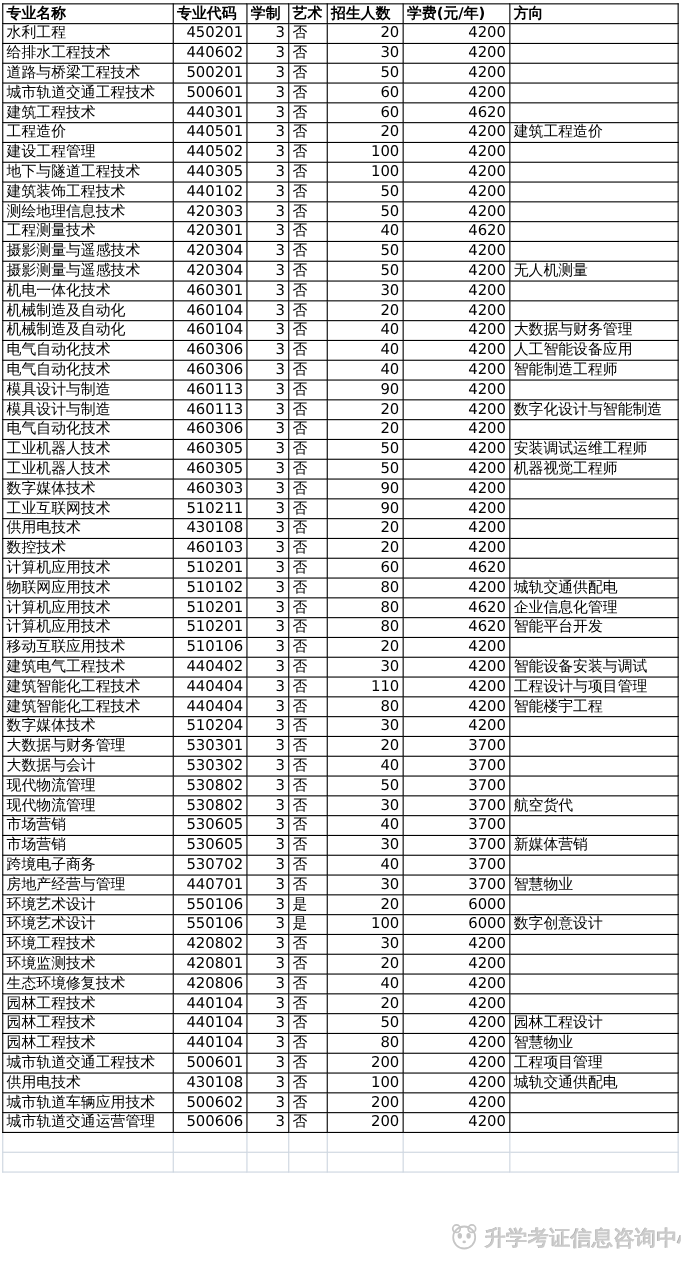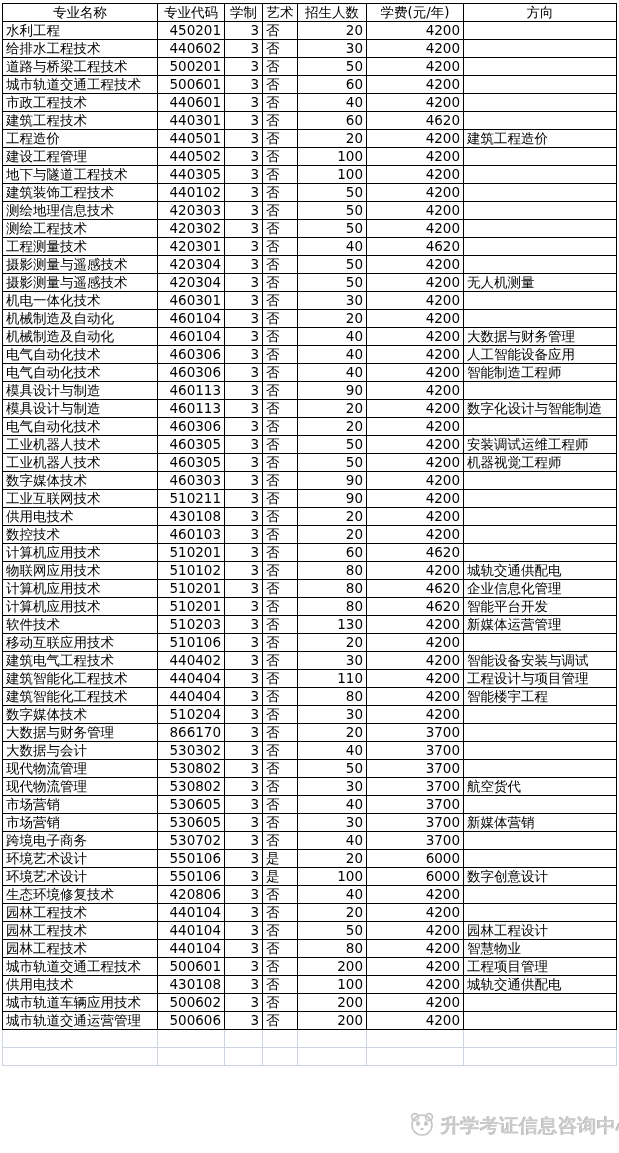--- a/index.html
+++ b/index.html
@@ -10,21 +10,21 @@
   .sheet{position:absolute;left:2px;top:3px;}
   table{border-collapse:collapse;table-layout:fixed;}
   td{
     height:17px;line-height:17px;
     font-size:13.5px;color:#000;
     padding:0 3px;
     border:1px solid #000;
     white-space:nowrap;overflow:hidden;
     background:#fff;
   }
-  tr.header-row td{font-weight:normal;text-align:center;}
+  tr.header-row td{font-weight:bold;}
   td.al{text-align:left;}
   td.ar{text-align:right;}
   tr.empty-row td{border:1px solid #ccd5df;background:#fff;}
   
   col.c0{width:155px;} col.c1{width:67px;} col.c2{width:38px;}
   col.c3{width:35px;}  col.c4{width:69px;} col.c5{width:97px;}
   col.c6{width:153px;}
   .watermark{
     position:absolute;left:408px;top:1110px;width:210px;height:32px;
     display:flex;align-items:center;gap:5px;
@@ -94,29 +94,20 @@
         <tr>
           <td class="al">城市轨道交通工程技术</td>
           <td class="ar">500601</td>
           <td class="ar">3</td>
           <td class="al">否</td>
           <td class="ar">60</td>
           <td class="ar">4200</td>
           <td class="al"></td>
         </tr>
         <tr>
-          <td class="al">市政工程技术</td>
-          <td class="ar">440601</td>
-          <td class="ar">3</td>
-          <td class="al">否</td>
-          <td class="ar">40</td>
-          <td class="ar">4200</td>
-          <td class="al"></td>
-        </tr>
-        <tr>
           <td class="al">建筑工程技术</td>
           <td class="ar">440301</td>
           <td class="ar">3</td>
           <td class="al">否</td>
           <td class="ar">60</td>
           <td class="ar">4620</td>
           <td class="al"></td>
         </tr>
         <tr>
           <td class="al">工程造价</td>
@@ -150,29 +141,20 @@
           <td class="ar">440102</td>
           <td class="ar">3</td>
           <td class="al">否</td>
           <td class="ar">50</td>
           <td class="ar">4200</td>
           <td class="al"></td>
         </tr>
         <tr>
           <td class="al">测绘地理信息技术</td>
           <td class="ar">420303</td>
-          <td class="ar">3</td>
-          <td class="al">否</td>
-          <td class="ar">50</td>
-          <td class="ar">4200</td>
-          <td class="al"></td>
-        </tr>
-        <tr>
-          <td class="al">测绘工程技术</td>
-          <td class="ar">420302</td>
           <td class="ar">3</td>
           <td class="al">否</td>
           <td class="ar">50</td>
           <td class="ar">4200</td>
           <td class="al"></td>
         </tr>
         <tr>
           <td class="al">工程测量技术</td>
           <td class="ar">420301</td>
           <td class="ar">3</td>
@@ -355,29 +337,20 @@
         <tr>
           <td class="al">计算机应用技术</td>
           <td class="ar">510201</td>
           <td class="ar">3</td>
           <td class="al">否</td>
           <td class="ar">80</td>
           <td class="ar">4620</td>
           <td class="al">智能平台开发</td>
         </tr>
         <tr>
-          <td class="al">软件技术</td>
-          <td class="ar">510203</td>
-          <td class="ar">3</td>
-          <td class="al">否</td>
-          <td class="ar">130</td>
-          <td class="ar">4200</td>
-          <td class="al">新媒体运营管理</td>
-        </tr>
-        <tr>
           <td class="al">移动互联应用技术</td>
           <td class="ar">510106</td>
           <td class="ar">3</td>
           <td class="al">否</td>
           <td class="ar">20</td>
           <td class="ar">4200</td>
           <td class="al"></td>
         </tr>
         <tr>
           <td class="al">建筑电气工程技术</td>
@@ -410,21 +383,21 @@
           <td class="al">数字媒体技术</td>
           <td class="ar">510204</td>
           <td class="ar">3</td>
           <td class="al">否</td>
           <td class="ar">30</td>
           <td class="ar">4200</td>
           <td class="al"></td>
         </tr>
         <tr>
           <td class="al">大数据与财务管理</td>
-          <td class="ar">866170</td>
+          <td class="ar">530301</td>
           <td class="ar">3</td>
           <td class="al">否</td>
           <td class="ar">20</td>
           <td class="ar">3700</td>
           <td class="al"></td>
         </tr>
         <tr>
           <td class="al">大数据与会计</td>
           <td class="ar">530302</td>
           <td class="ar">3</td>
@@ -470,38 +443,65 @@
           <td class="al">新媒体营销</td>
         </tr>
         <tr>
           <td class="al">跨境电子商务</td>
           <td class="ar">530702</td>
           <td class="ar">3</td>
           <td class="al">否</td>
           <td class="ar">40</td>
           <td class="ar">3700</td>
           <td class="al"></td>
+        </tr>
+        <tr>
+          <td class="al">房地产经营与管理</td>
+          <td class="ar">440701</td>
+          <td class="ar">3</td>
+          <td class="al">否</td>
+          <td class="ar">30</td>
+          <td class="ar">3700</td>
+          <td class="al">智慧物业</td>
         </tr>
         <tr>
           <td class="al">环境艺术设计</td>
           <td class="ar">550106</td>
           <td class="ar">3</td>
           <td class="al">是</td>
           <td class="ar">20</td>
           <td class="ar">6000</td>
           <td class="al"></td>
         </tr>
         <tr>
           <td class="al">环境艺术设计</td>
           <td class="ar">550106</td>
           <td class="ar">3</td>
           <td class="al">是</td>
           <td class="ar">100</td>
           <td class="ar">6000</td>
           <td class="al">数字创意设计</td>
+        </tr>
+        <tr>
+          <td class="al">环境工程技术</td>
+          <td class="ar">420802</td>
+          <td class="ar">3</td>
+          <td class="al">否</td>
+          <td class="ar">30</td>
+          <td class="ar">4200</td>
+          <td class="al"></td>
+        </tr>
+        <tr>
+          <td class="al">环境监测技术</td>
+          <td class="ar">420801</td>
+          <td class="ar">3</td>
+          <td class="al">否</td>
+          <td class="ar">20</td>
+          <td class="ar">4200</td>
+          <td class="al"></td>
         </tr>
         <tr>
           <td class="al">生态环境修复技术</td>
           <td class="ar">420806</td>
           <td class="ar">3</td>
           <td class="al">否</td>
           <td class="ar">40</td>
           <td class="ar">4200</td>
           <td class="al"></td>
         </tr>

